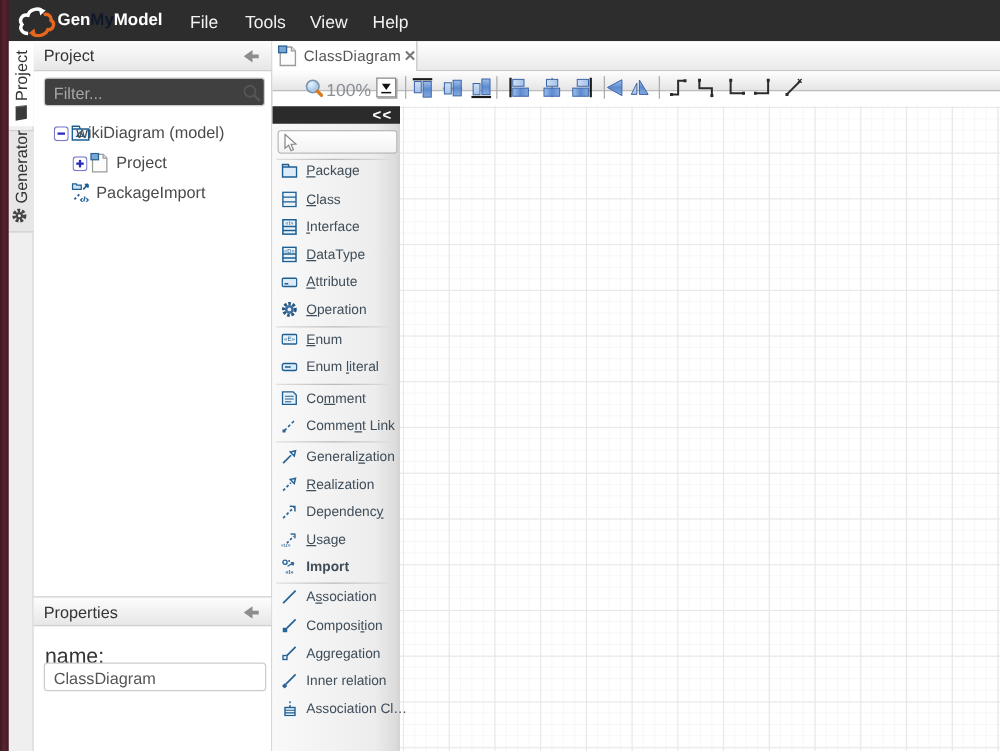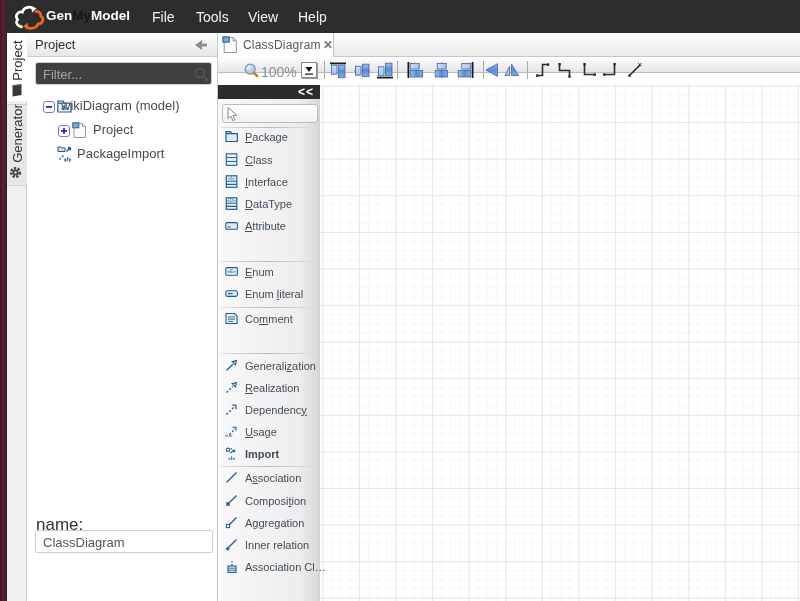--- a/index.html
+++ b/index.html
@@ -125,20 +125,26 @@
     </svg>
   <div class="trow" style="left:66px;top:89px;">Project</div>
   <svg class="abs" style="left:30px;top:113px;" width="16" height="16" viewBox="0 0 16 16">
       <path d="M1 1 L1 5.5 L8 5.5 L8 2 L4.5 2 L4 1 Z" fill="#cfe0f0" stroke="#1e5f93"></path>
       <path d="M9.5 5.5 L13.5 1.5 M13.5 1.5 L10.8 1.7 M13.5 1.5 L13.3 4.2" stroke="#1e5f93" stroke-width="1.4" fill="none"></path>
       <path d="M2.5 13.5 L7.5 8.5" stroke="#2a6395" stroke-width="1.5" stroke-dasharray="2 1.6" fill="none"></path>
       <path d="M9 12.5 l-1.5 1.5 1.5 1.5 M12 12.5 l1.5 1.5 -1.5 1.5 M10 15.2 l1 -4" stroke="#2a6395" stroke-width="1.1" fill="none"></path>
     </svg>
   <div class="trow" style="left:50px;top:113px;">PackageImport</div>
 
+  <div class="phead" style="top:444px; border-top:1px solid #cecece;">
+      <span class="ptitle">Properties</span>
+    <svg class="abs" style="left:168px;top:7px;" width="15" height="10" viewBox="0 0 15 10">
+        <path d="M7 0 L0 5 L7 10 L7 6.5 L12 6.5 L12 3.5 L7 3.5 Z" fill="#8d8d8d"></path>
+      </svg>
+  </div>
   <div id="props-name">name:</div>
   <div id="props-input">
       <span>ClassDiagram</span>
     </div>
 </div>
 
 <div id="main">
   <div id="canvas"></div>
   <div id="tabbar">
     <div id="tab1">
@@ -296,40 +302,55 @@
         </svg>
         <span class="plabel"><u>D</u>ataType</span>
       </div>
       <div class="pitem" style="top:129.5px;">
         <svg width="13" height="13" viewBox="0 0 13 13">
           <rect x="0.8" y="3.6" width="11.6" height="6.6" rx="1" fill="#dcebf7" stroke="#1e5f93" stroke-width="1.1"></rect>
           <path d="M2.6 8 h3" stroke="#1e5f93" stroke-width="1.1"></path>
         </svg>
         <span class="plabel"><u>A</u>ttribute</span>
       </div>
+      <div class="pitem" style="top:151.5px;">
+        <svg width="13" height="13" viewBox="0 0 13 13">
+          <circle cx="6.5" cy="6.5" r="4.7" fill="none" stroke="#27567f" stroke-width="2.4" stroke-dasharray="2.1 1.35"></circle>
+          <circle cx="6.5" cy="6.5" r="3.6" fill="#3f6f9e"></circle>
+          <circle cx="6.5" cy="6.5" r="1.5" fill="#e8f1f9"></circle>
+        </svg>
+        <span class="plabel"><u>O</u>peration</span>
+      </div>
       <div class="pitem" style="top:176px;">
         <svg width="13" height="13" viewBox="0 0 13 13">
           <rect x="0.8" y="2.6" width="11.6" height="7.6" rx="1" fill="#eaf2fa" stroke="#1e5f93" stroke-width="1.1"></rect>
           <text x="6.6" y="8" font-size="5" text-anchor="middle" fill="#1e5f93" font-family="Liberation Sans">«E»</text>
         </svg>
         <span class="plabel"><u>E</u>num</span>
       </div>
       <div class="pitem" style="top:198px;">
         <svg width="13" height="13" viewBox="0 0 13 13">
           <rect x="0.8" y="3.8" width="11.6" height="5.6" rx="1.6" fill="#dcebf7" stroke="#1e5f93" stroke-width="1.1"></rect>
           <path d="M3 6.6 h4.6" stroke="#1e5f93" stroke-width="1.2"></path>
         </svg>
         <span class="plabel">Enum <u>l</u>iteral</span>
       </div>
       <div class="pitem" style="top:223px;">
         <svg width="13" height="13" viewBox="0 0 13 13">
           <path d="M1 1.5 L9.5 1.5 L12 4 L12 11.5 L1 11.5 Z" fill="#eaf2fa" stroke="#1e5f93" stroke-width="1.1"></path>
           <path d="M3 5 h7 M3 7.2 h7 M3 9.4 h5" stroke="#1e5f93" stroke-width="0.9"></path>
         </svg>
         <span class="plabel">Co<u>m</u>ment</span>
+      </div>
+      <div class="pitem" style="top:245px;">
+        <svg width="13" height="13" viewBox="0 0 13 13">
+          <path d="M2.5 10.5 L10.5 2.5" stroke="#2a6395" stroke-width="1.3" stroke-dasharray="2.4 1.8" fill="none"></path>
+          <rect x="1" y="9.6" width="2.4" height="2.4" fill="#2a6395"></rect>
+        </svg>
+        <span class="plabel">Comme<u>n</u>t Link</span>
       </div>
       <div class="pitem" style="top:269.5px;">
         <svg width="13" height="13" viewBox="0 0 13 13">
           <path d="M1.5 11.5 L7.8 5.2" stroke="#2a6395" stroke-width="1.4" fill="none"></path>
           <path d="M7.2 2.6 L11.4 1.6 L10.4 5.8 Z" fill="#eaf2fa" stroke="#2a6395" stroke-width="1.2"></path>
         </svg>
         <span class="plabel">Generali<u>z</u>ation</span>
       </div>
       <div class="pitem" style="top:291.5px;">
         <svg width="13" height="13" viewBox="0 0 13 13">

